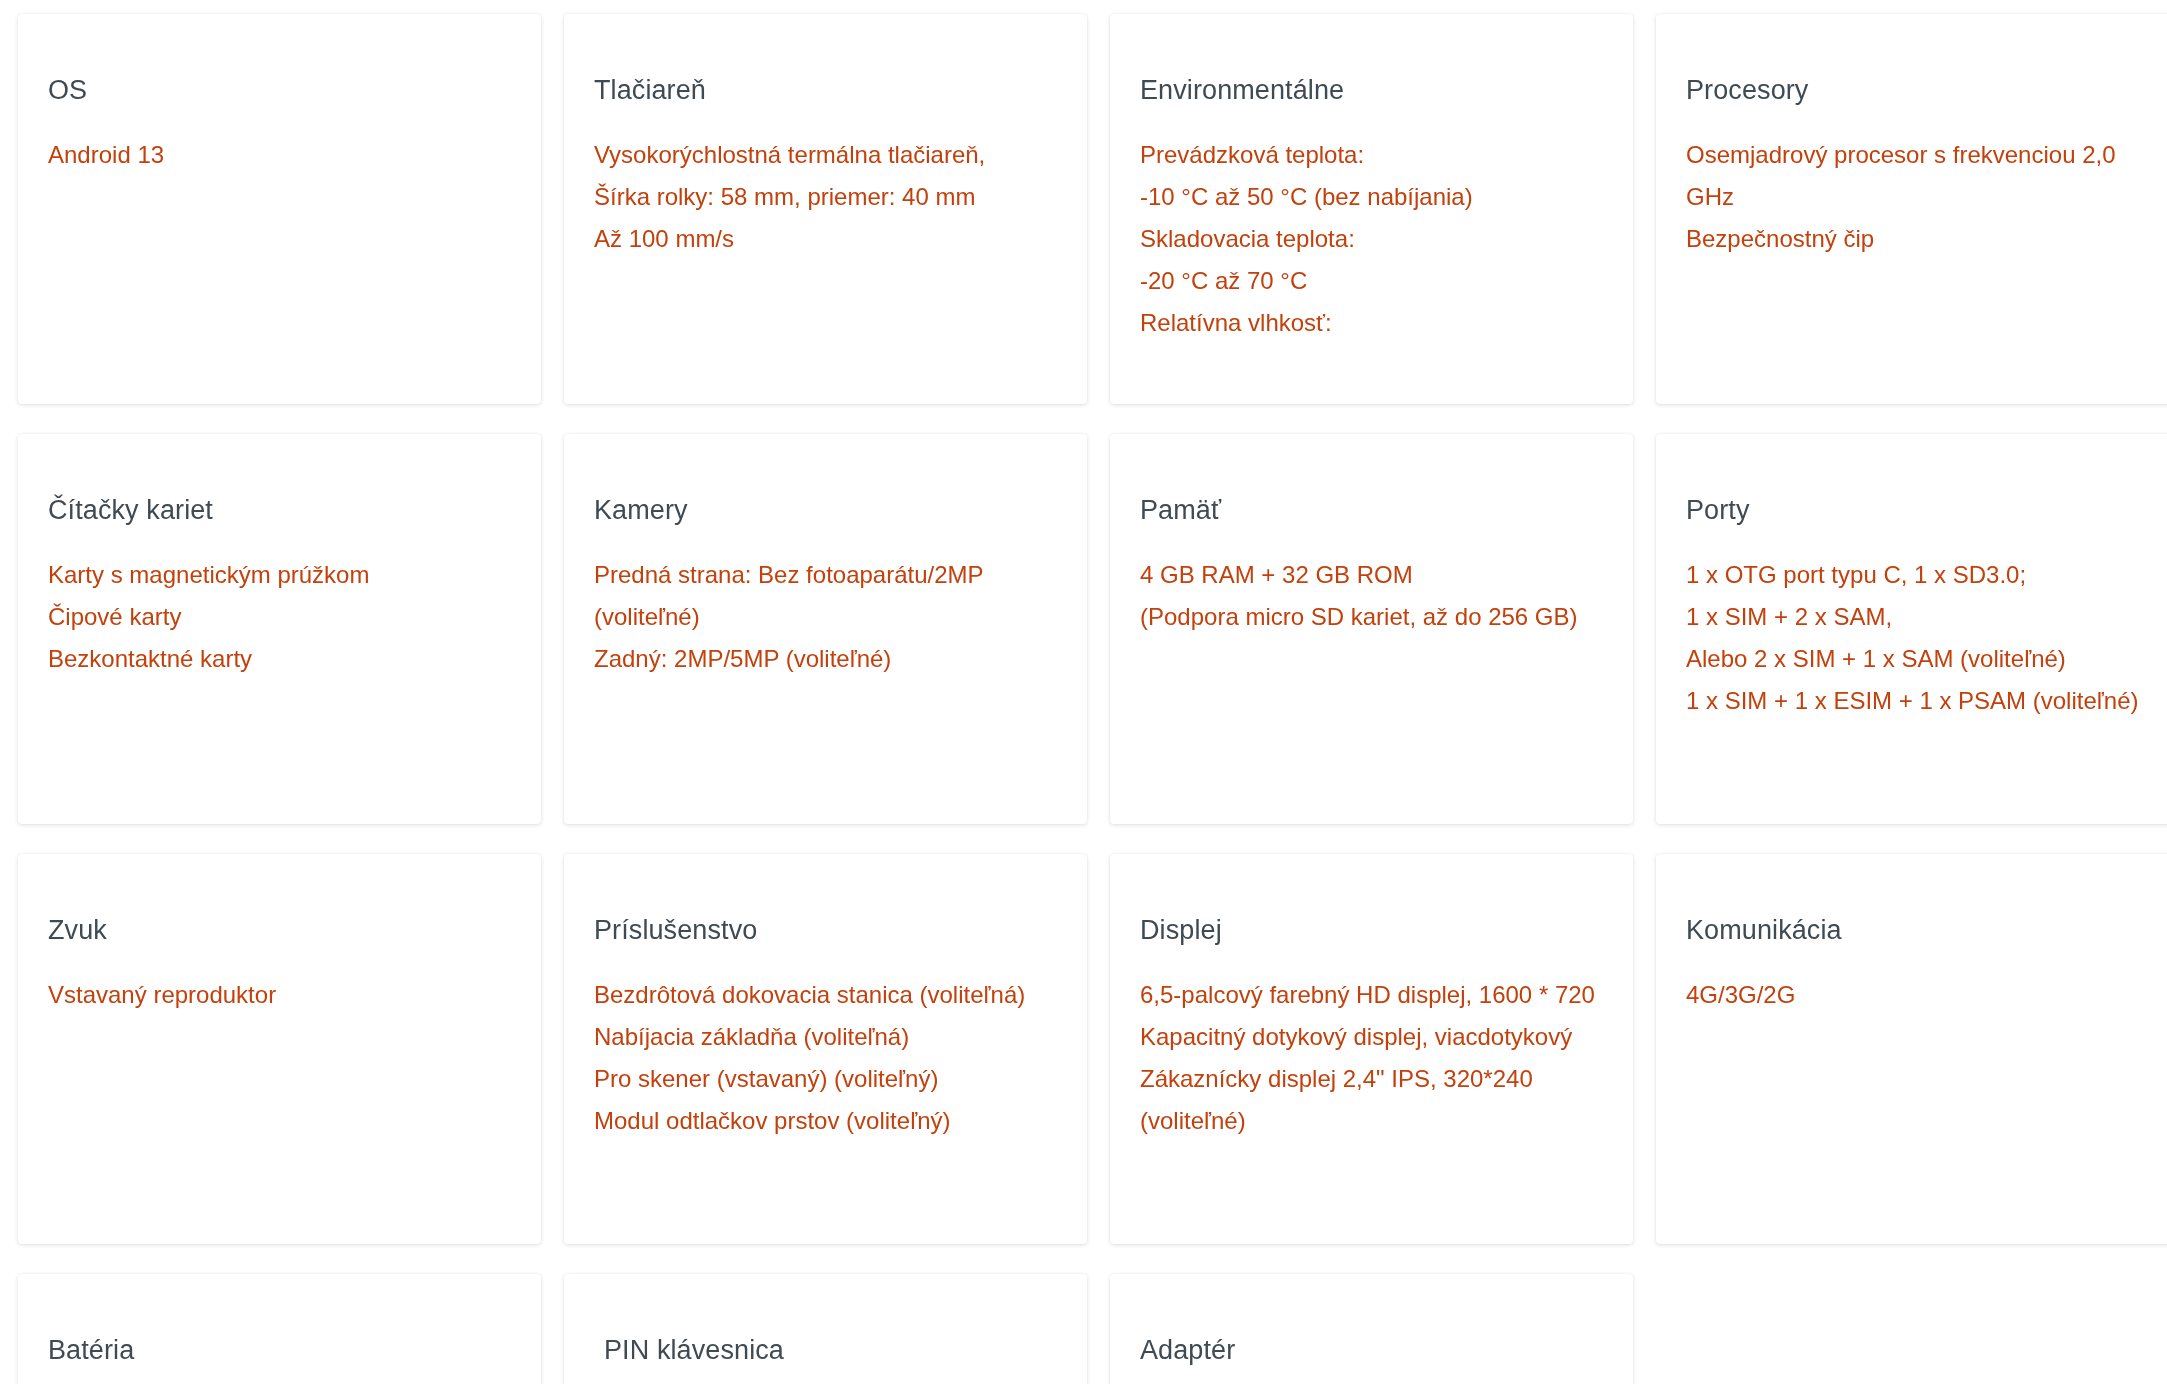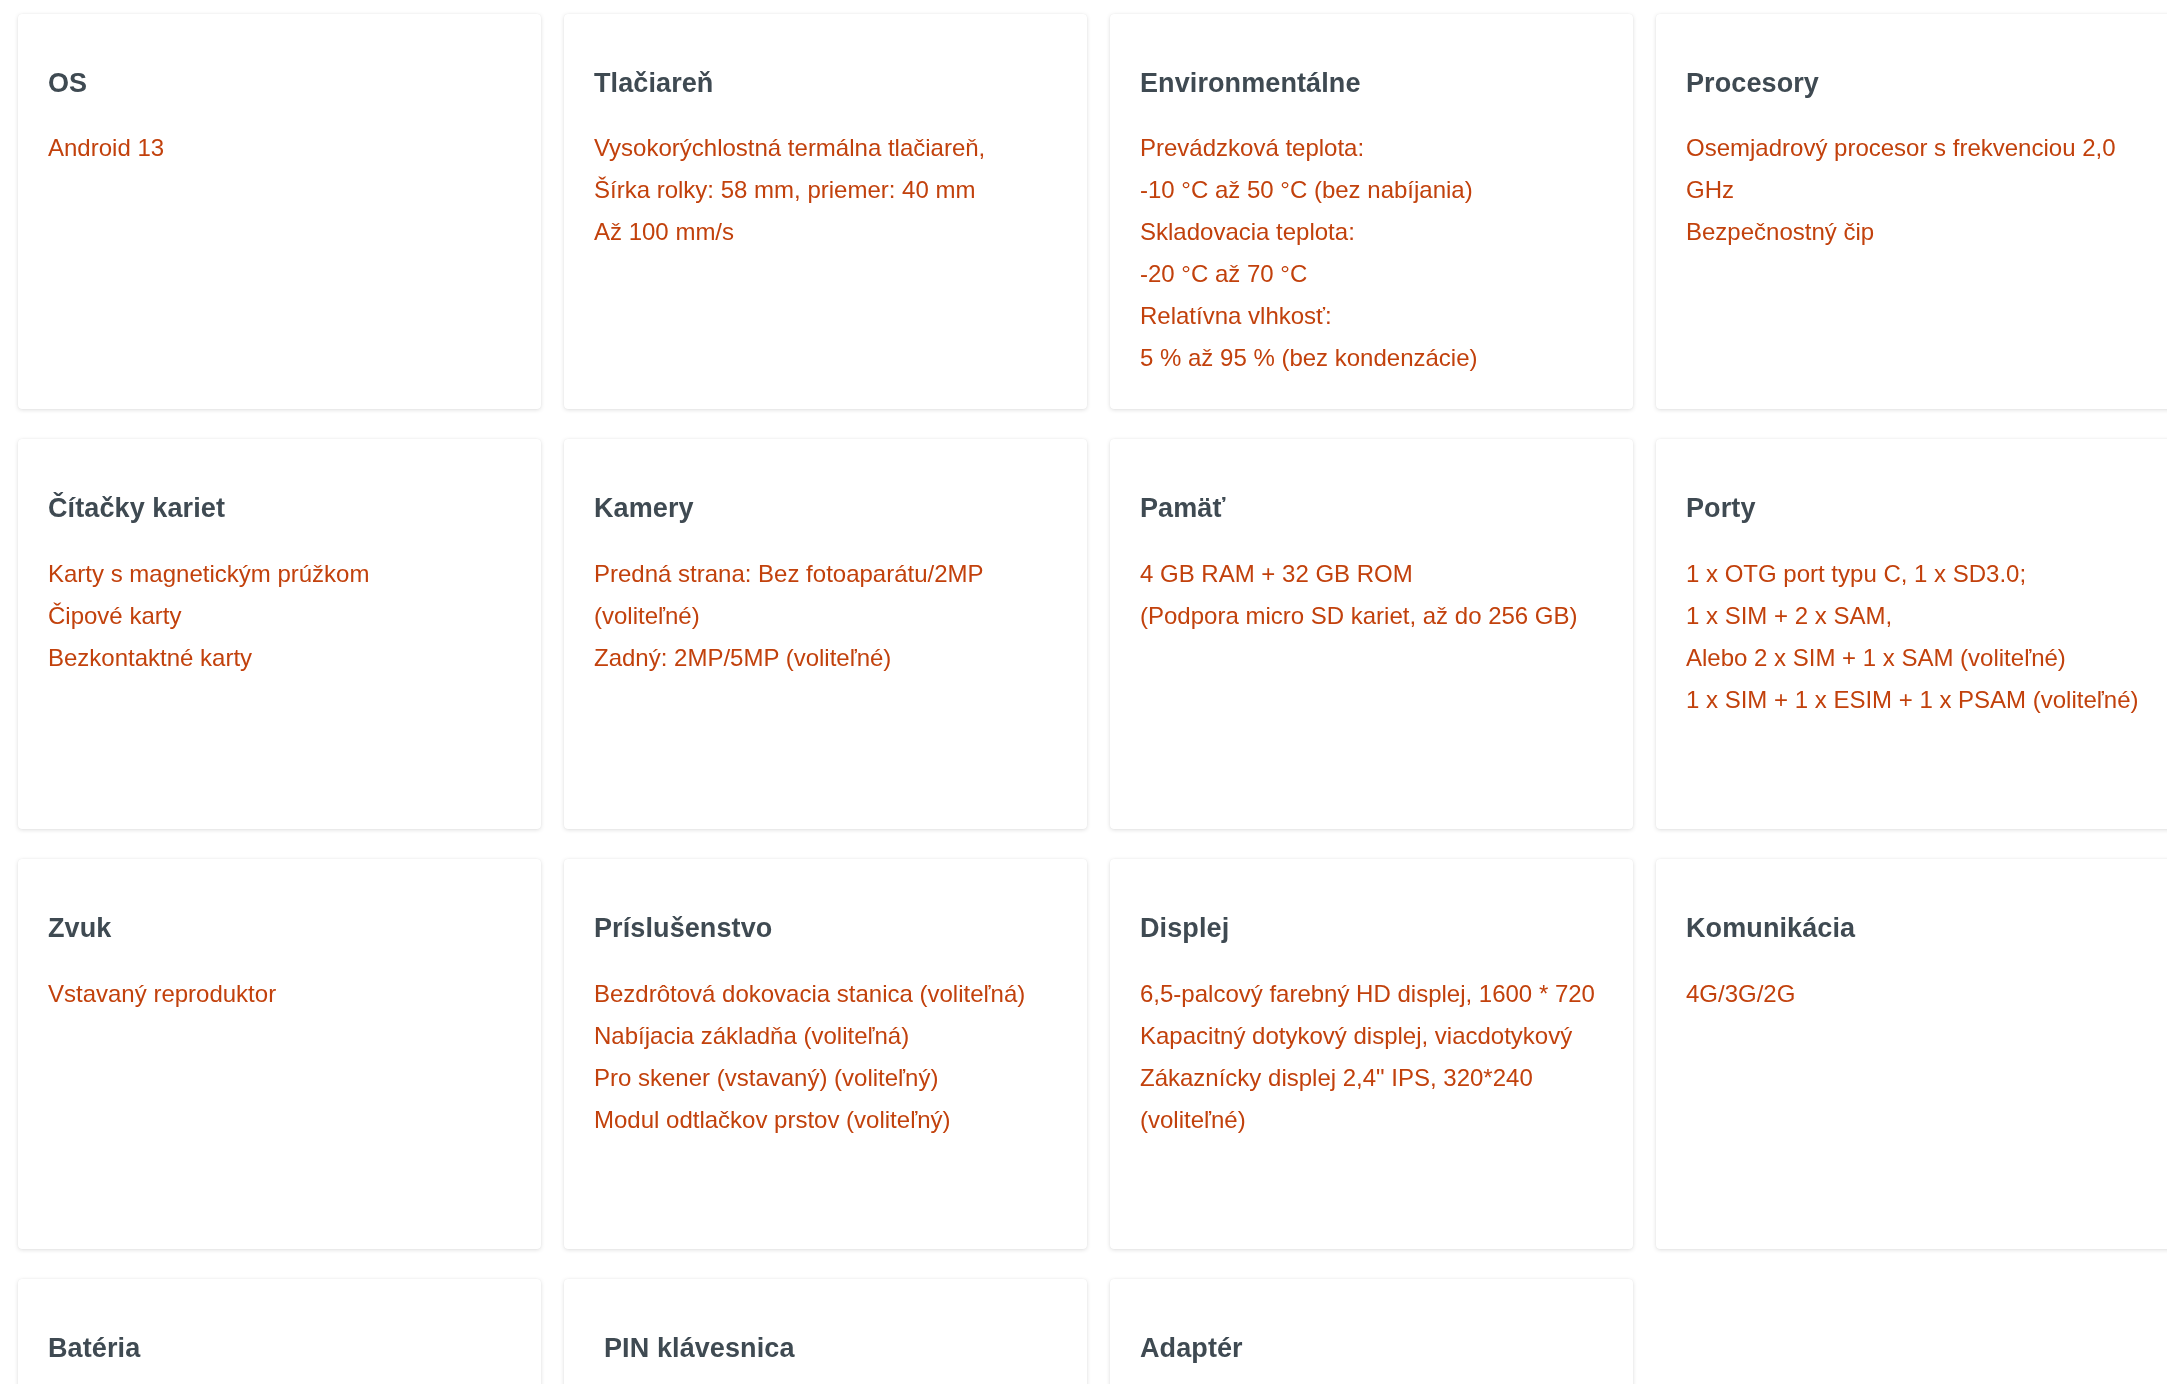--- a/index.html
+++ b/index.html
@@ -24,23 +24,23 @@
   .spec-card {
     background: #ffffff;
     border-radius: 4px;
     box-shadow: 0 1px 4px rgba(0,0,0,0.13), 0 0 1px rgba(0,0,0,0.08);
     padding: 44px 30px 30px 30px;
     box-sizing: border-box;
     min-height: 390px;
   }
   .card-title {
     font-size: 27px;
-    font-weight: bold;
+    font-weight: normal;
     color: #3f4a52;
-    margin: 9px 0 28px 0;
+    margin: 16px 0 28px 0;
     line-height: 1.2;
     letter-spacing: 0.1px;
   }
   .card-line {
     font-size: 24px;
     color: #c2410c;
     line-height: 42px;
     white-space: pre-wrap;
   }
   .indent .card-title { padding-left: 10px; }
@@ -65,21 +65,20 @@
       </div>
     </div>
     <div class="spec-card row-1">
       <div class="card-title">Environmentálne</div>
       <div>
         <div class="card-line">Prevádzková teplota:</div>
         <div class="card-line">-10 °C až 50 °C (bez nabíjania)</div>
         <div class="card-line">Skladovacia teplota:</div>
         <div class="card-line">-20 °C až 70 °C</div>
         <div class="card-line">Relatívna vlhkosť:</div>
-        <div class="card-line">5 % až 95 % (bez kondenzácie)</div>
       </div>
     </div>
     <div class="spec-card row-2">
       <div class="card-title">Procesory</div>
       <div>
         <div class="card-line">Osemjadrový procesor s frekvenciou 2,0</div>
         <div class="card-line">GHz</div>
         <div class="card-line">Bezpečnostný čip</div>
       </div>
     </div>

